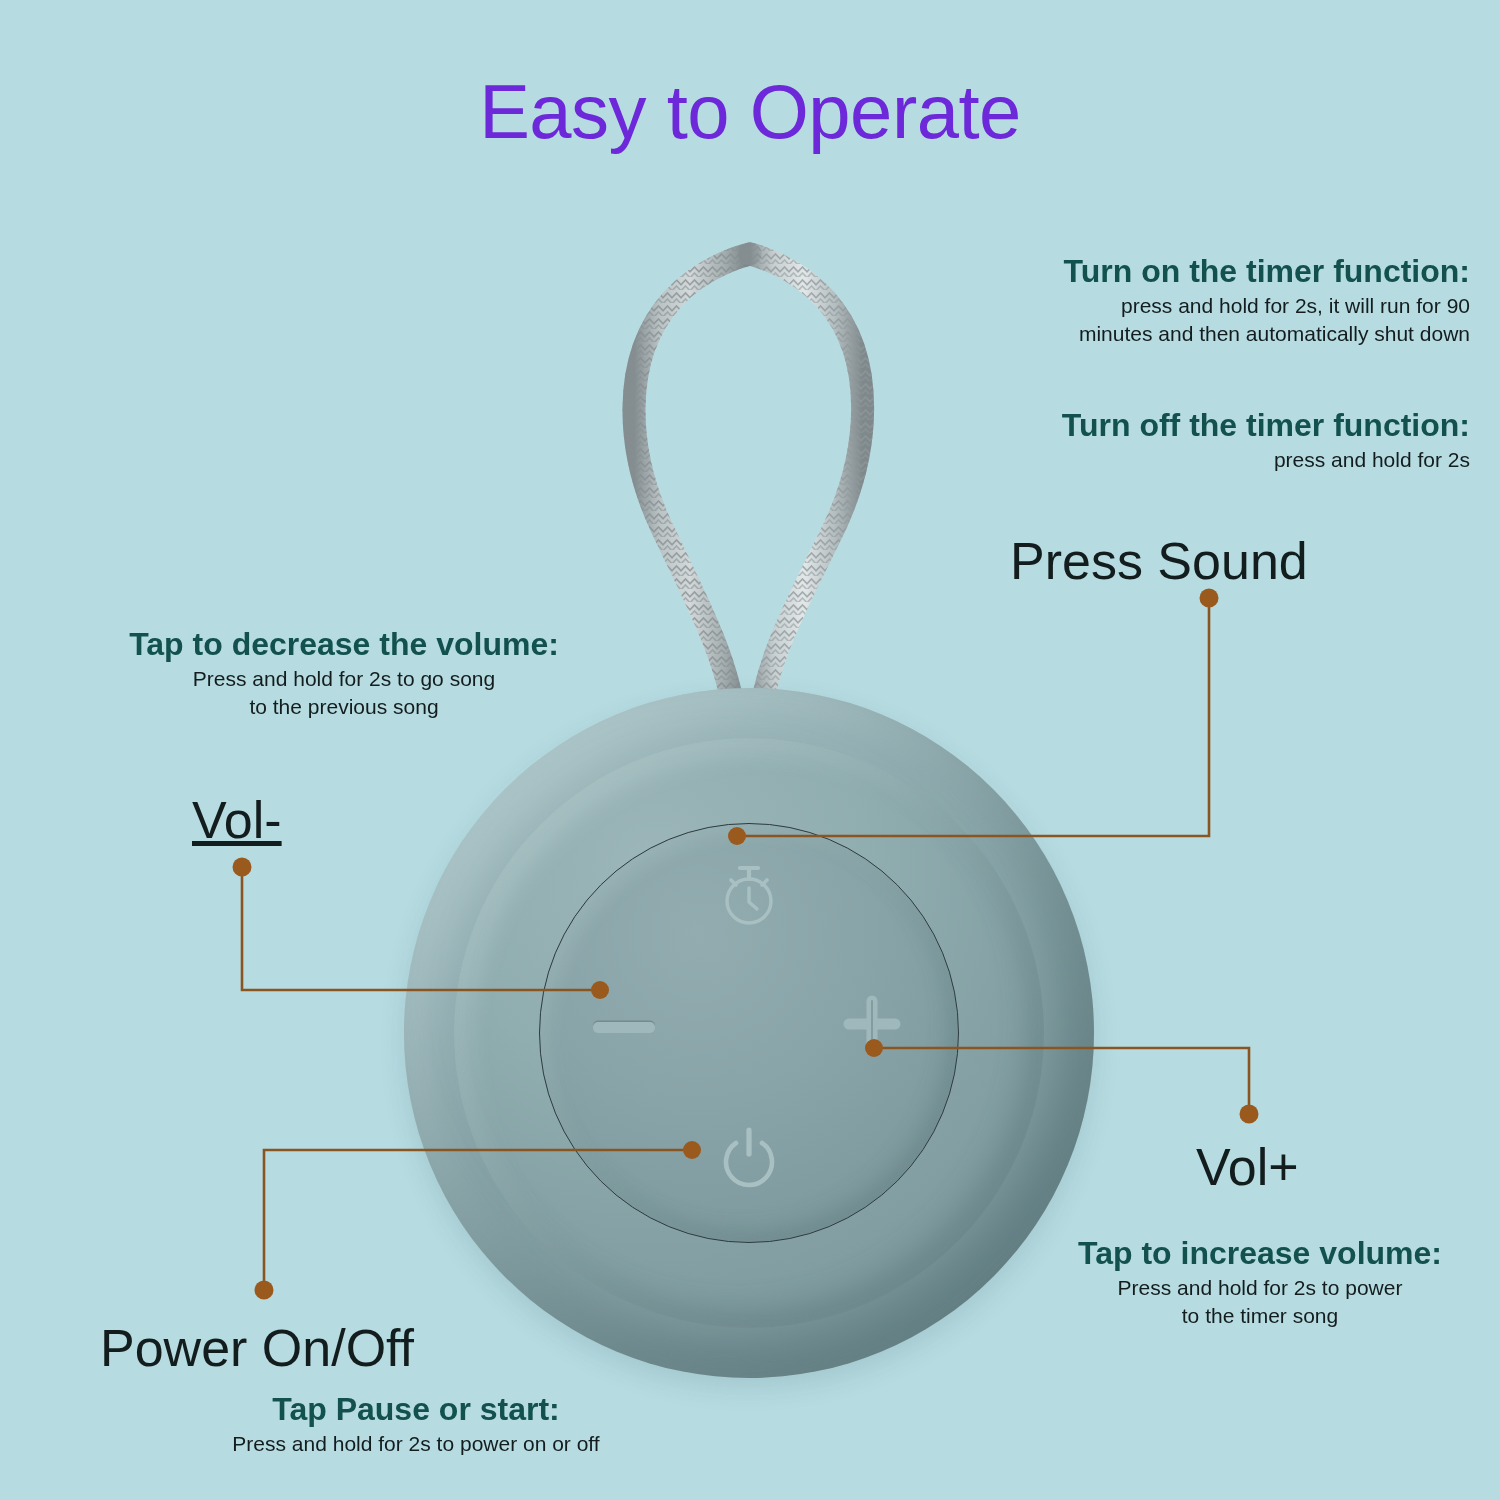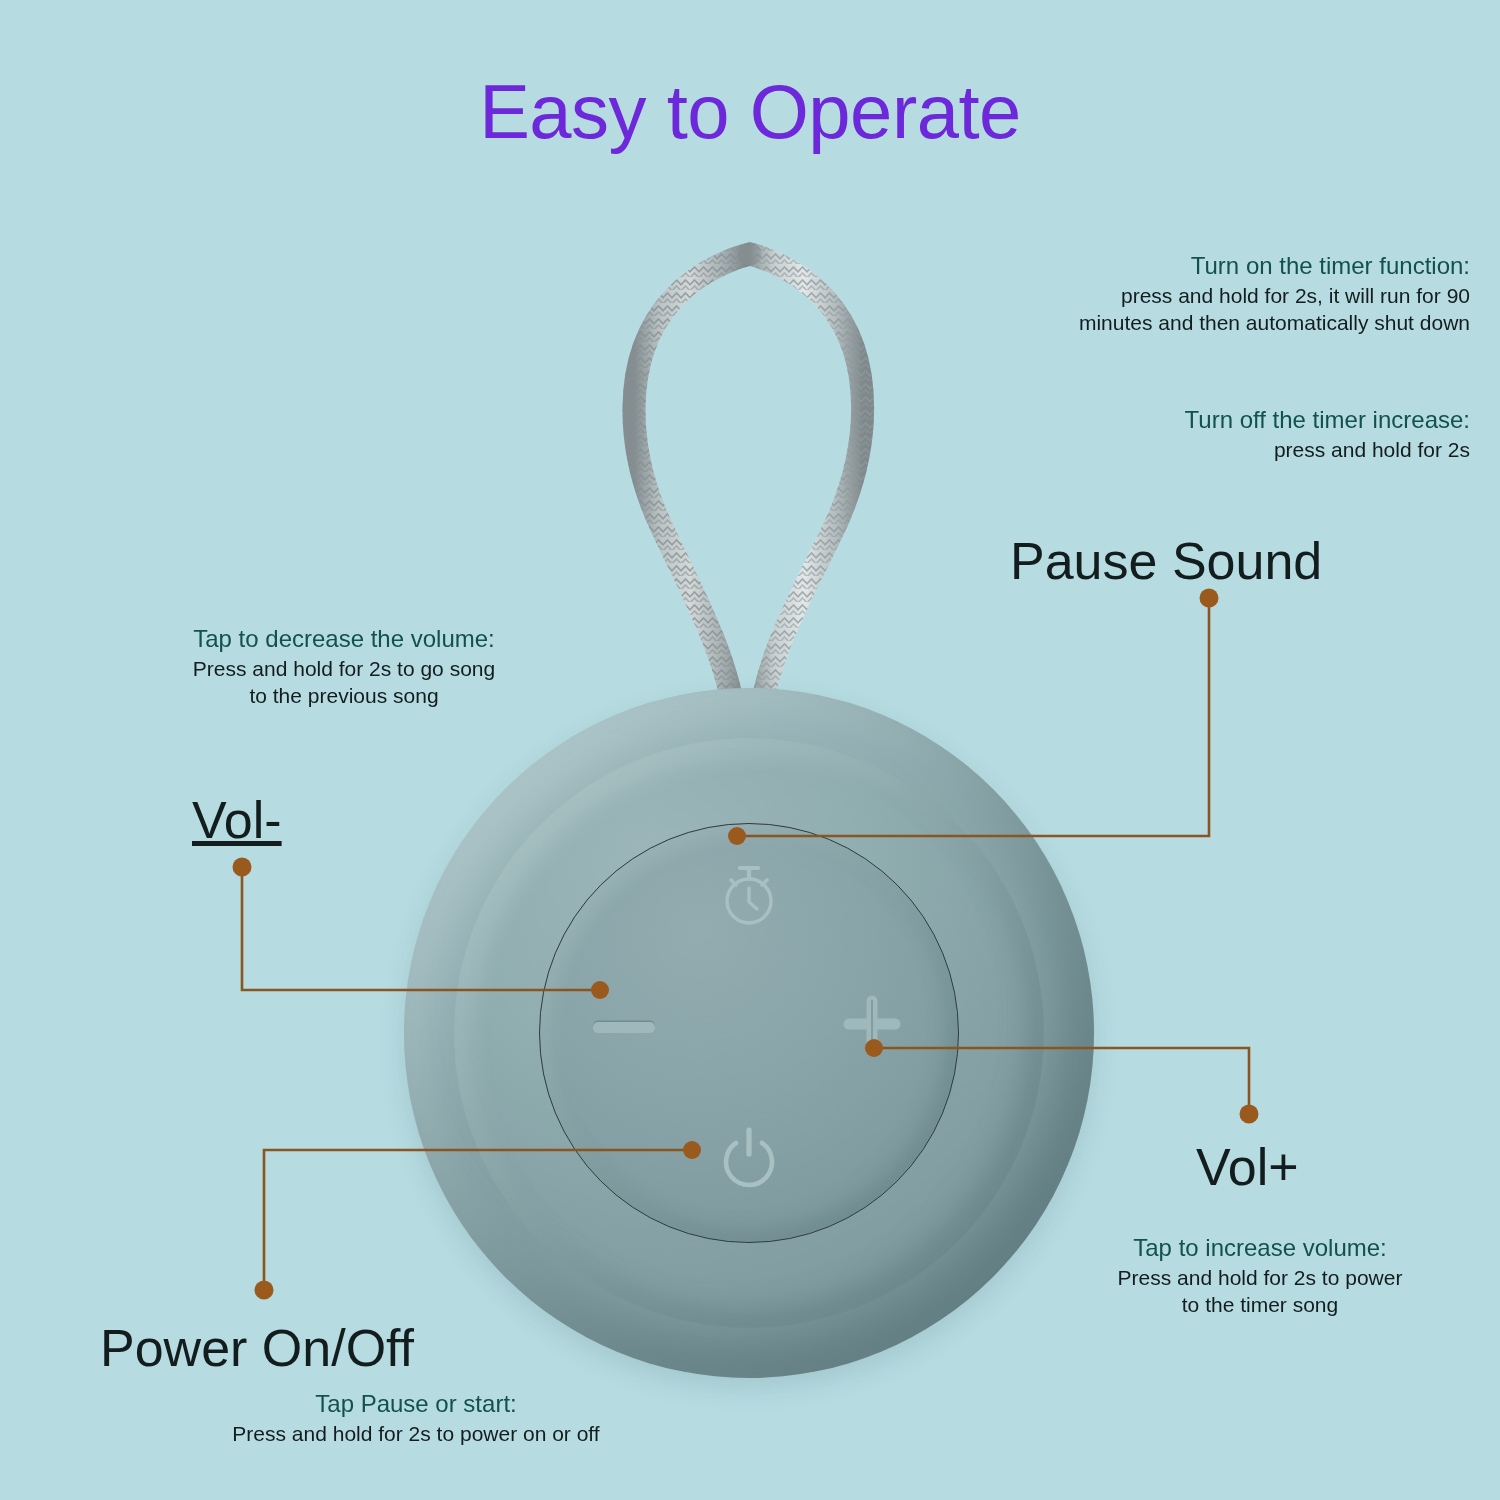--- a/index.html
+++ b/index.html
@@ -24,22 +24,22 @@
     font-weight:400;
     letter-spacing:-0.5px;
     color:#6d28d9;
     white-space:nowrap;
   }
 
   
   .txtblock { position:absolute; }
   .hdg {
     color:#12514e;
-    font-weight:normal;
-    font-size:24px;
+    font-weight:bold;
+    font-size:32px;
     line-height:1.32;
   }
   .bdy {
     color:#141d1e;
     font-weight:400;
     font-size:21px;
     line-height:1.32;
   }
   .biglabel {
     position:absolute;
@@ -207,25 +207,25 @@
     </g>
   </svg>
 
   <div class="txtblock ralign" style="left:810px; top:250px; width:660px;">
     <div class="hdg">Turn on the timer function:</div>
     <div class="bdy">press and hold for 2s, it will run for 90</div>
     <div class="bdy">minutes and then automatically shut down</div>
   </div>
 
   <div class="txtblock ralign" style="left:810px; top:404px; width:660px;">
-    <div class="hdg">Turn off the timer increase:</div>
+    <div class="hdg">Turn off the timer function:</div>
     <div class="bdy">press and hold for 2s</div>
   </div>
 
-  <div class="biglabel" style="left:1010px; top:531px;">Pause Sound</div>
+  <div class="biglabel" style="left:1010px; top:531px;">Press Sound</div>
 
   <div class="txtblock lalign" style="left:64px; top:623px; width:560px;">
     <div class="hdg">Tap to decrease the volume:</div>
     <div class="bdy">Press and hold for 2s to go song</div>
     <div class="bdy">to the previous song</div>
   </div>
 
   <div class="biglabel" style="left:192px; top:790px;text-decoration:underline;">Vol-</div>
 
   <div class="biglabel" style="left:1196px; top:1137px;">Vol+</div>

